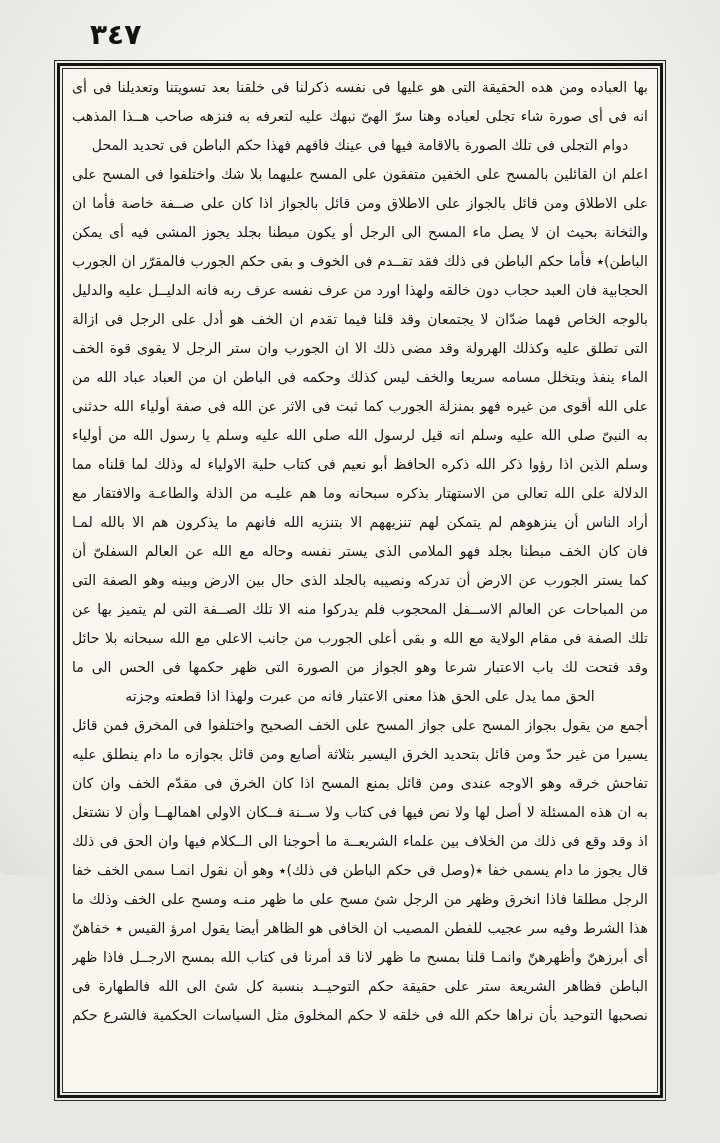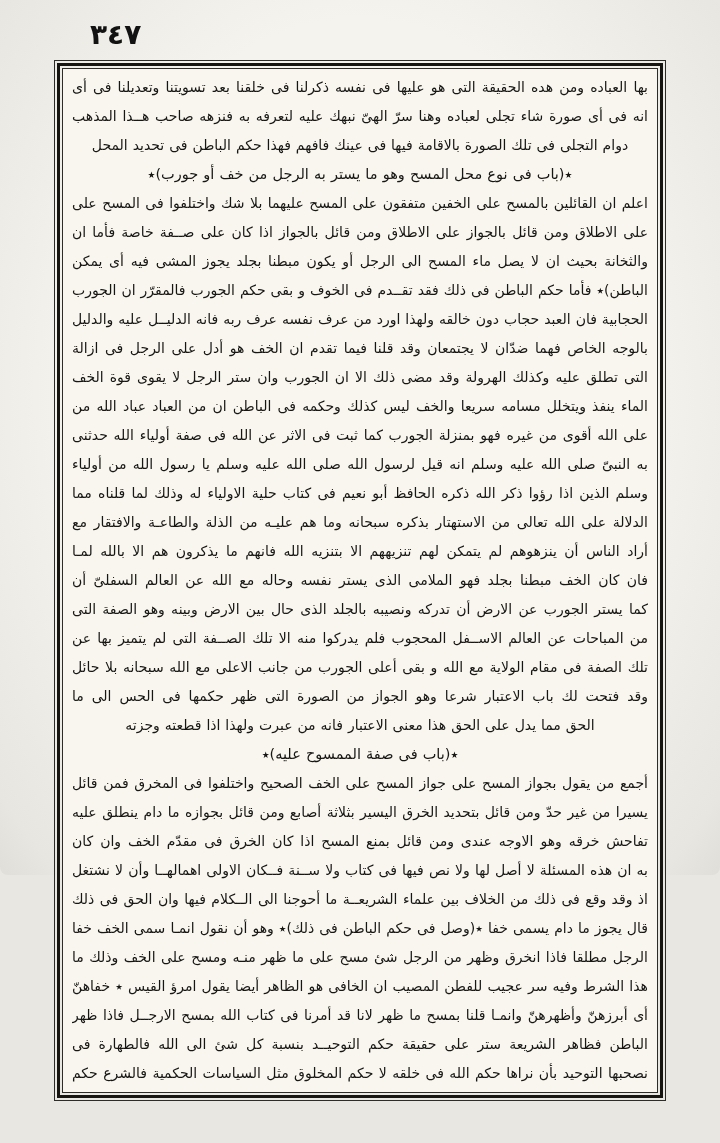--- a/index.html
+++ b/index.html
@@ -75,41 +75,39 @@
 
 <div class="scan-page">
   <div class="page-number">٣٤٧</div>
   <div class="frame-a">
     <div class="frame-b">
       <div class="frame-c">
         <div class="text-lines">
             <div class="line justify">بها العباده ومن هده الحقيقة التى هو عليها فى نفسه ذكرلنا فى خلقنا بعد تسويتنا وتعديلنا فى أى صورة ما شاء ركبنا كما</div>
             <div class="line justify">انه فى أى صورة شاء تجلى لعباده وهنا سرّ الهىّ نبهك عليه لتعرفه به فنزهه صاحب هــذا المذهب فى ظهوره استحبابا عن</div>
             <div class="line center">دوام التجلى فى تلك الصورة بالاقامة فيها فى عينك فافهم فهذا حكم الباطن فى تحديد المحل</div>
-            <div class="line heading">٭(باب فى نوع محل المسح وهو ما يستر به الرجل من خف أو جورب)٭</div>
             <div class="line justify">اعلم ان القائلين بالمسح على الخفين متفقون على المسح عليهما بلا شك واختلفوا فى المسح على الجوربين فمن قائل بالمنع</div>
             <div class="line justify">على الاطلاق ومن قائل بالجواز على الاطلاق ومن قائل بالجواز اذا كان على صــفة خاصة فأما ان يكون من الــكثافة</div>
             <div class="line justify">والثخانة بحيث ان لا يصل ماء المسح الى الرجل أو يكون مبطنا بجلد يجوز المشى فيه أى يمكن المشى فيه ٭(وصل حكمه فى</div>
             <div class="line justify">الباطن)٭ فأما حكم الباطن فى ذلك فقد تقــدم فى الخوف و بقى حكم الجورب فالمقرّر ان الجورب مثل الخف فى الصفة</div>
             <div class="line justify">الحجابية فان العبد حجاب دون خالقه ولهذا اورد من عرف نفسه عرف ربه فانه الدليــل عليه والدليل والمدلول وان ارتبطا</div>
             <div class="line justify">بالوجه الخاص فهما ضدّان لا يجتمعان وقد قلنا فيما تقدم ان الخف هو أدل على الرجل فى ازالة الاشتراك من لفظة الرجل</div>
             <div class="line justify">التى تطلق عليه وكذلك الهرولة وقد مضى ذلك الا ان الجورب وان ستر الرجل لا يقوى قوة الخف للتخلل الذى فيه فان</div>
             <div class="line justify">الماء ينفذ ويتخلل مسامه سريعا والخف ليس كذلك وحكمه فى الباطن ان من العباد عباد الله من يكون فى الدلالة</div>
             <div class="line justify">على الله أقوى من غيره فهو بمنزلة الجورب كما ثبت فى الاثر عن الله فى صفة أولياء الله حدثنى غير واحد عمن حــدثه يبلغ</div>
             <div class="line justify">به النبىّ صلى الله عليه وسلم انه قيل لرسول الله صلى الله عليه وسلم يا رسول الله من أولياء الله فقال رسول الله صلى الله عليه</div>
             <div class="line justify">وسلم الذين اذا رؤوا ذكر الله ذكره الحافظ أبو نعيم فى كتاب حلية الاولياء له وذلك لما قلناه مما يرى عليهم من قوّة</div>
             <div class="line justify">الدلالة على الله تعالى من الاستهتار بذكره سبحانه وما هم عليـه من الذلة والطاعـة والافتقار مع الانفاس الى الله فاذا</div>
             <div class="line justify">أراد الناس أن ينزهوهم لم يتمكن لهم تنزيههم الا بتنزيه الله فانهم ما يذكرون هم الا بالله لمـا تعطيهم أحوالهم الصادقة مع الله</div>
             <div class="line justify">فان كان الخف مبطنا بجلد فهو الملامى الذى يستر نفسه وحاله مع الله عن العالم السفلىّ أن يدركوا مرتبة ولايته عند الله</div>
             <div class="line justify">كما يستر الجورب عن الارض أن تدركه ونصيبه بالجلد الذى حال بين الارض وبينه وهو الصفة التى استتر بها هذا الملامى</div>
             <div class="line justify">من المباحات عن العالم الاســفل المحجوب فلم يدركوا منه الا تلك الصــفة التى لم يتميز بها عن عامة المؤمنين وهو من خلف</div>
             <div class="line justify">تلك الصفة فى مقام الولاية مع الله و بقى أعلى الجورب من جانب الاعلى مع الله سبحانه بلا حائل بينه و بين ربه عز وجل</div>
             <div class="line justify">وقد فتحت لك باب الاعتبار شرعا وهو الجواز من الصورة التى ظهر حكمها فى الحس الى ما يناســبه فى ذاتك أو فى جناب</div>
             <div class="line center">الحق مما يدل على الحق هذا معنى الاعتبار فانه من عبرت ولهذا اذا قطعته وجزته</div>
-            <div class="line heading">٭(باب فى صفة الممسوح عليه)٭</div>
             <div class="line justify">أجمع من يقول بجواز المسح على جواز المسح على الخف الصحيح واختلفوا فى المخرق فمن قائل بجوازه اذا كان الخرق</div>
             <div class="line justify">يسيرا من غير حدّ ومن قائل بتحديد الخرق اليسير بثلاثة أصابع ومن قائل بجوازه ما دام ينطلق عليه اسم الخف وان</div>
             <div class="line justify">تفاحش خرقه وهو الاوجه عندى ومن قائل بمنع المسح اذا كان الخرق فى مقدّم الخف وان كان يسيرا والذى أقول</div>
             <div class="line justify">به ان هذه المسئلة لا أصل لها ولا نص فيها فى كتاب ولا ســنة فــكان الاولى اهمالهــا وأن لا نشتغل بها وان الحق فى ذلك</div>
             <div class="line justify">اذ وقد وقع فى ذلك من الخلاف بين علماء الشريعــة ما أحوجنا الى الــكلام فيها وان الحق فى ذلك عندنا انما هو مع من</div>
             <div class="line justify">قال يجوز ما دام يسمى خفا ٭(وصل فى حكم الباطن فى ذلك)٭ وهو أن نقول انمـا سمى الخف خفا من الخفاء لانه يستر</div>
             <div class="line justify">الرجل مطلقا فاذا انخرق وظهر من الرجل شئ مسح على ما ظهر منـه ومسح على الخف وذلك ما دام يسمى خفا لا بدّ من</div>
             <div class="line justify">هذا الشرط وفيه سر عجيب للفطن المصيب ان الخافى هو الظاهر أيضا يقول امرؤ القيس ٭ خفاهنّ من أنفاقهنّ ٭</div>
             <div class="line justify">أى أبرزهنّ وأظهرهنّ وانمـا قلنا بمسح ما ظهر لانا قد أمرنا فى كتاب الله بمسح الارجــل فاذا ظهر مسحناه وأمّا فى</div>
             <div class="line justify">الباطن فظاهر الشريعة ستر على حقيقة حكم التوحيــد بنسبة كل شئ الى الله فالطهارة فى الشريعــة متعلقها وهى ان</div>

